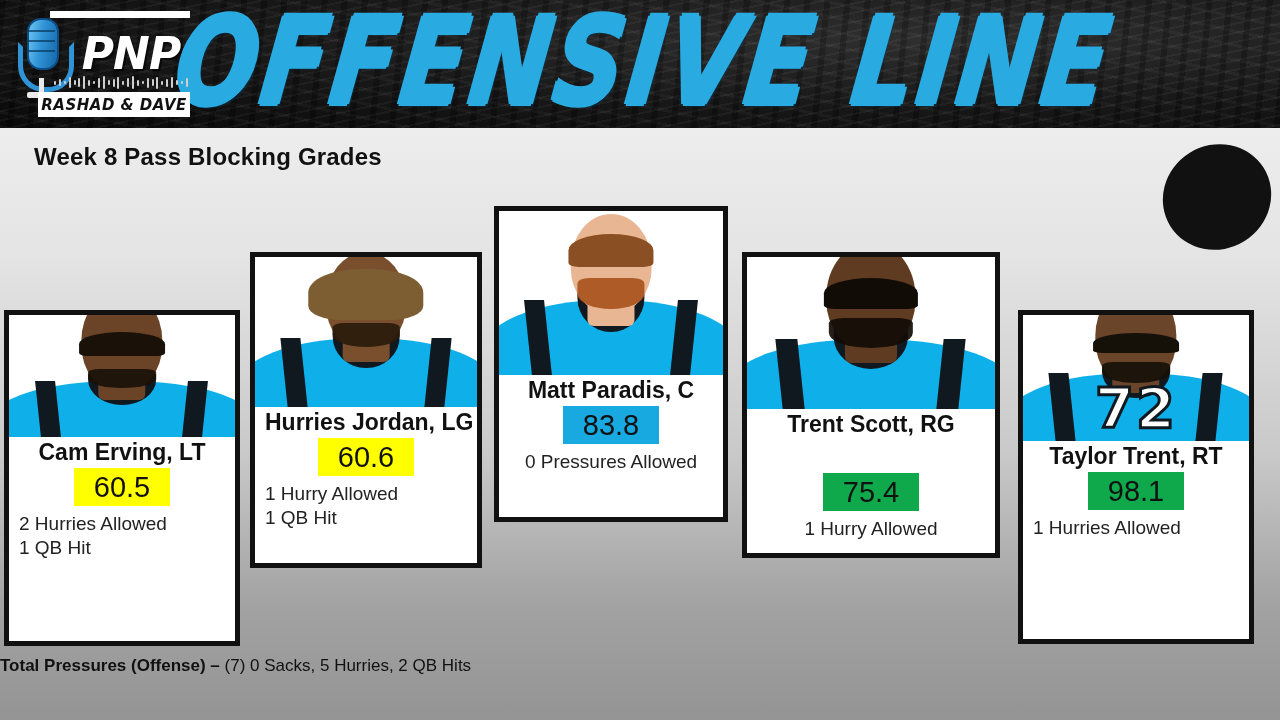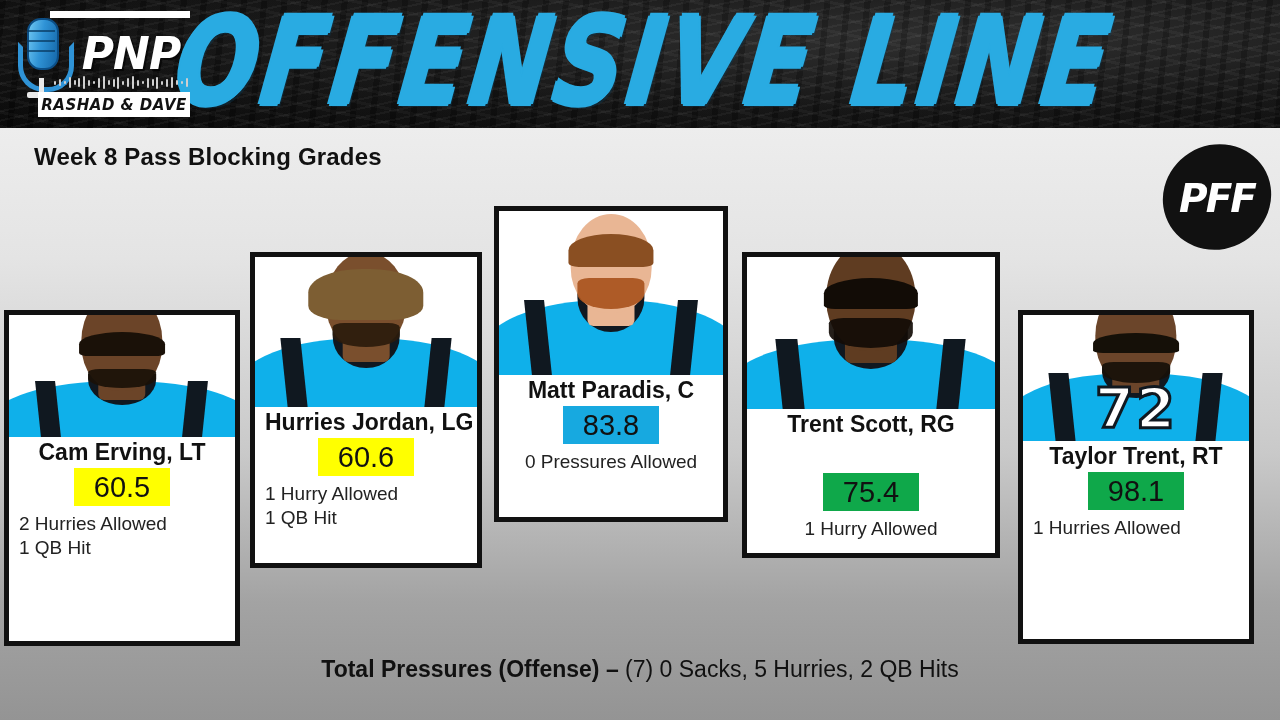--- a/index.html
+++ b/index.html
@@ -159,22 +159,22 @@
   .grade-badge{
     margin:0 auto 6px;width:96px;height:38px;
     display:flex;align-items:center;justify-content:center;
     font-size:29px;color:#111;
   }
   .stat-line{font-size:19px;color:#222;line-height:24px;text-align:left;}
   .stat-center{text-align:center;font-size:19px;color:#222;line-height:24px;}
 
   
   .footer{
-    position:absolute;left:0;top:656px;width:1280px;text-align:center;
-    font-size:23px;color:#111;z-index:7;
+    position:absolute;left:0;top:656px;width:1280px;
+    font-size:17px;color:#111;z-index:7;
   }
   .footer b{font-weight:bold;}
   .footer span.reg{font-weight:normal;}
 </style>
 </head>
 <body>
 
 <div id="graphic">
 
   <div class="header-band">
@@ -230,21 +230,20 @@
       <span>OFFENSIVE LINE</span>
     </div>
   </div>
 
   <div class="body-area"></div>
 
   <div class="section-title">Week 8 Pass Blocking Grades</div>
 
   <div class="pff-logo">
     <div class="pff-ball"></div>
-    <div class="pff-word">PFF</div>
   </div>
 
   <div class="card" style="left:4px;top:310px;width:236px;height:336px;">
     <div class="headshot" style="height:122px;">
       <div class="hs-shoulders"></div>
         <div class="hs-stripe-l"></div>
         <div class="hs-stripe-r"></div>
       <div class="hs-collar"></div>
       <div class="hs-neck" style="background: rgb(107, 68, 40);"></div>
       <div class="hs-head" style="background: rgb(107, 68, 40);"></div>

